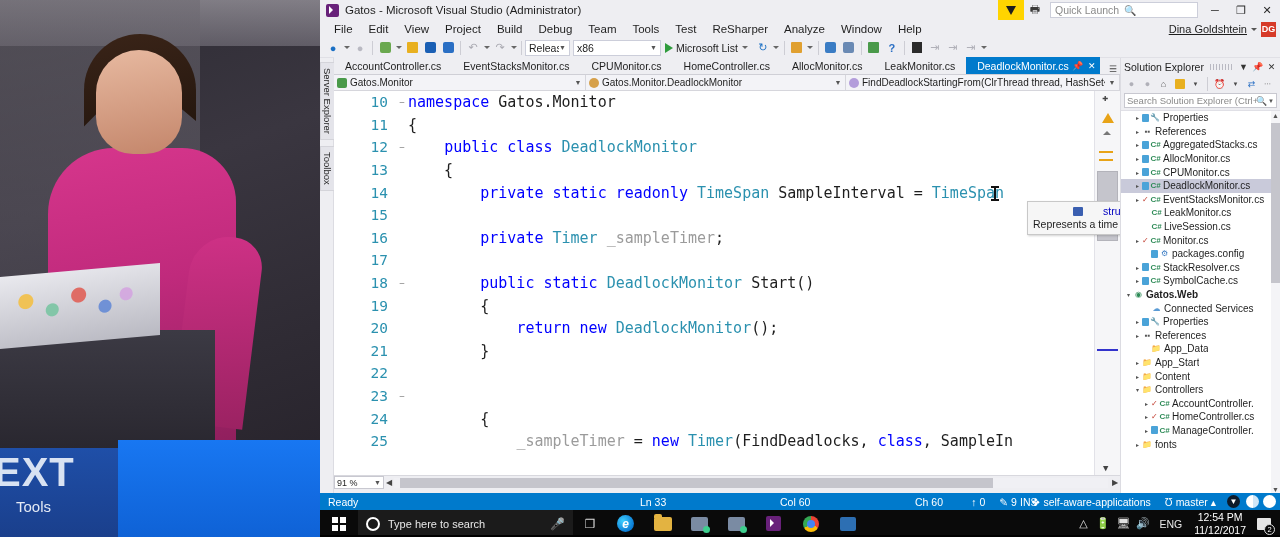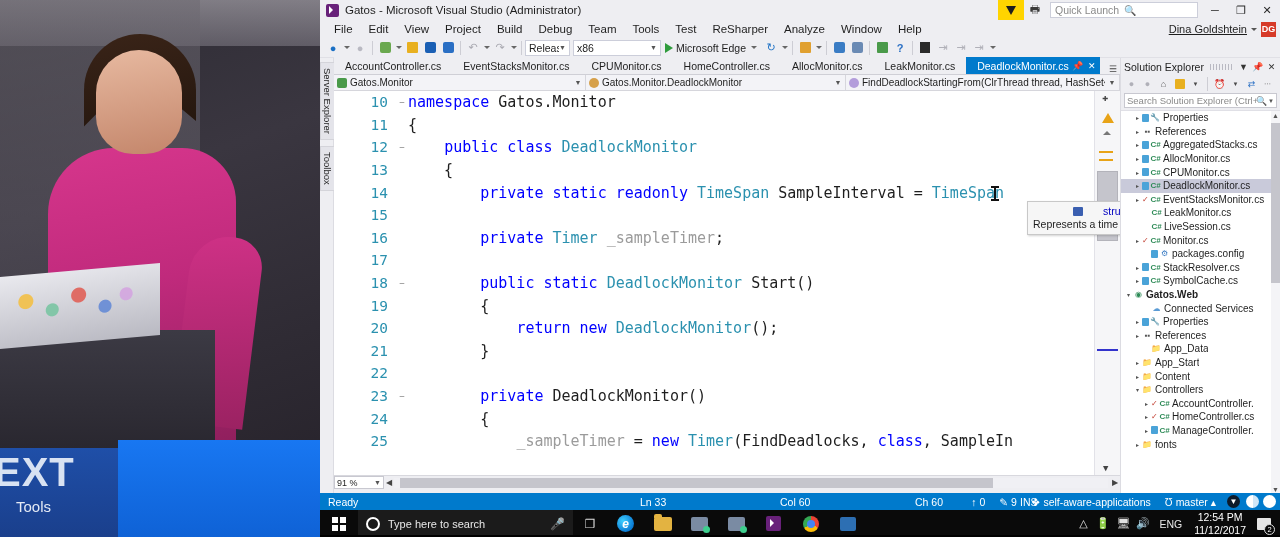--- a/index.html
+++ b/index.html
@@ -527,21 +527,21 @@
       <div class="tb-combo" style="width:45px;">
         <span class="cv">Release</span>
         <span style="font-size:7px;color:#555;">▼</span>
       </div>
       <div class="tb-combo" style="width:88px;margin-left:3px;">
         <span class="cv">x86</span>
         <span style="font-size:7px;color:#555;">▼</span>
       </div>
       <div class="tb-run">
         <div class="play"></div>
-        <div class="lbl">Microsoft Edge</div>
+        <div class="lbl">Microsoft List</div>
         <div class="tb-caret">
             <i></i>
           </div>
       </div>
       <div class="tb-ico" style="color:#1a6fc4;">↻</div>
       <div class="tb-caret">
           <i></i>
         </div>
       <div class="tb-sep"></div>
       <div class="tb-ico">
@@ -679,21 +679,20 @@
                 <div class="ctext"><span class="pl">        }</span></div>
               </div>
               <div class="cline">
                 <div class="lnum">22</div>
                 <div class="lglyph"></div>
                 <div class="ctext"></div>
               </div>
               <div class="cline">
                 <div class="lnum">23</div>
                 <div class="lglyph">−</div>
-                <div class="ctext"><span class="pl">        </span><span class="kw">private </span><span class="pl">DeadlockMonitor</span><span class="pl">()</span></div>
               </div>
               <div class="cline">
                 <div class="lnum">24</div>
                 <div class="lglyph"></div>
                 <div class="ctext"><span class="pl">        {</span></div>
               </div>
               <div class="cline">
                 <div class="lnum">25</div>
                 <div class="lglyph"></div>
                 <div class="ctext"><span class="pl">            </span><span class="fld">_sampleTimer</span><span class="pl"> = </span><span class="kw">new </span><span class="ty">Timer</span><span class="pl">(FindDeadlocks, </span><span class="kw">class</span><span class="pl">, SampleIn</span></div>

